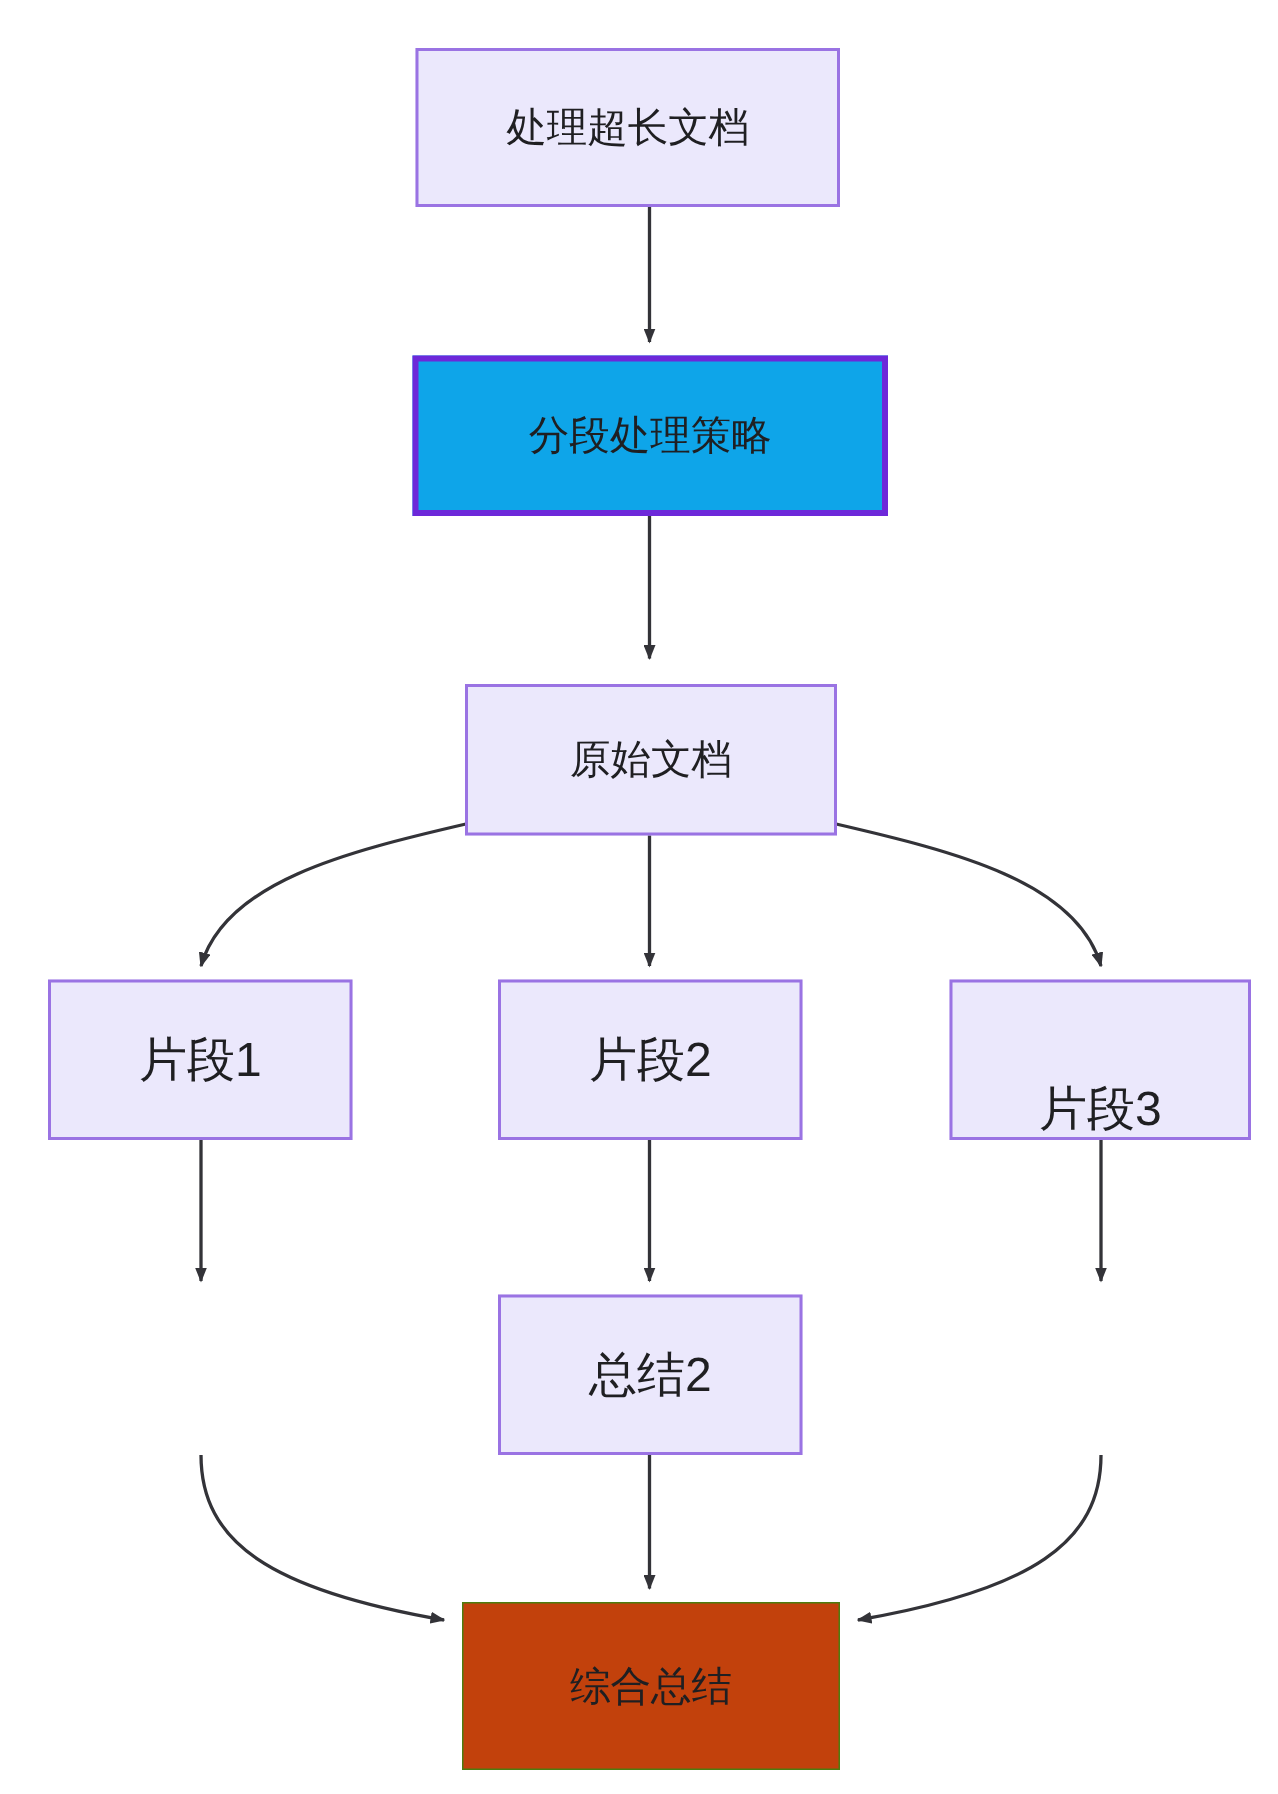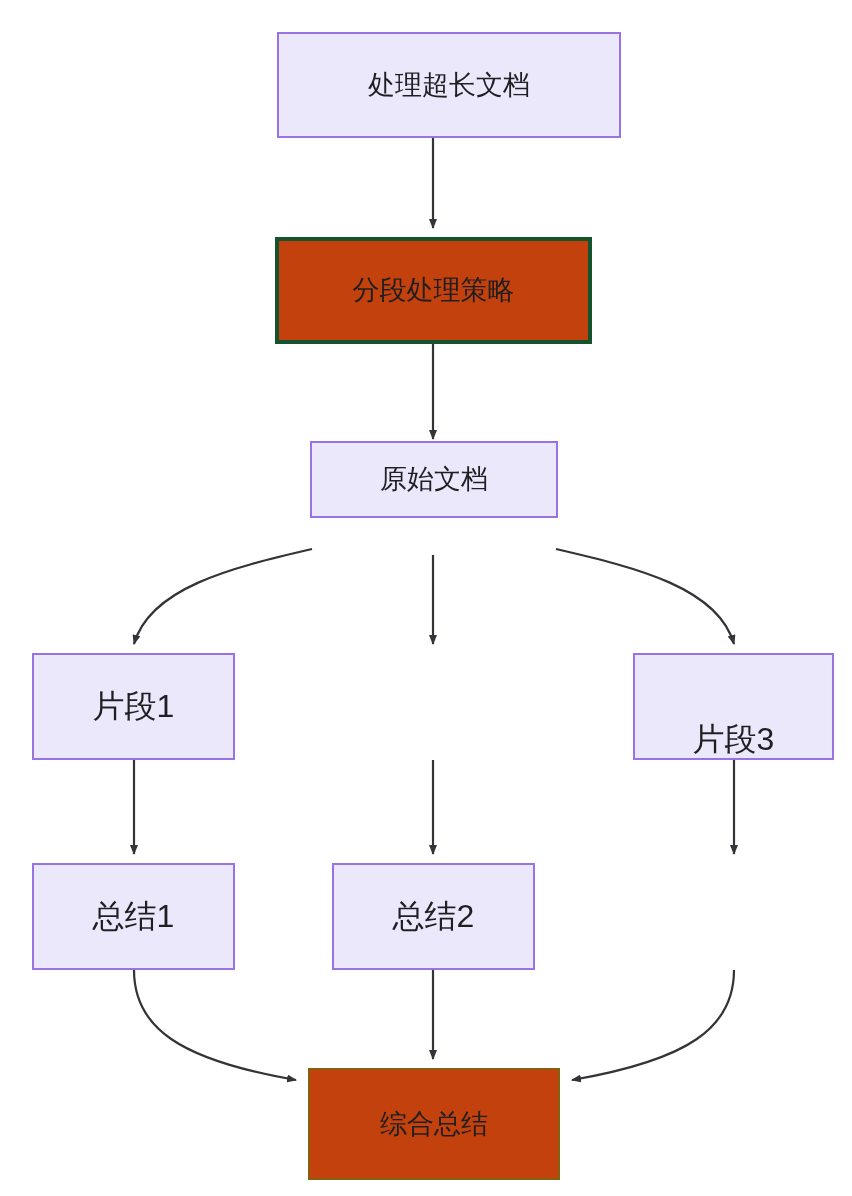--- a/index.html
+++ b/index.html
@@ -35,36 +35,36 @@
     color: #1f1f22;
     line-height: 1.2;
     white-space: nowrap;
   }
   .node-default {
     background: #ebe8fc;
     border: 2px solid #9a73e3;
     font-size: 27px;
   }
   .node-strategy {
-    background: #c2410c;
-    border: 4px solid #14532d;
+    background: #0ea5e9;
+    border: 4px solid #6d28d9;
     font-size: 27px;
   }
   .node-final {
     background: #c2410c;
     border: 1px solid #4d7c0f;
     font-size: 27px;
   }
   .node-small {
     font-size: 32px;
   }
   
-  #node-longdoc  { left: 277px; top: 32px;   width: 344px; height: 106px; }
+  #node-longdoc  { left: 277px; top: 32px;   width: 283px; height: 106px; }
   #node-strategy { left: 275px; top: 237px;  width: 317px; height: 107px; }
-  #node-source   { left: 310px; top: 441px;  width: 248px; height: 77px; }
+  #node-source   { left: 310px; top: 456px;  width: 248px; height: 101px; }
   #node-chunk-1  { left: 32px;  top: 653px;  width: 203px; height: 107px; }
   #node-chunk-2  { left: 332px; top: 653px;  width: 203px; height: 107px; }
   #node-chunk-3  { left: 633px; top: 653px;  width: 201px; height: 107px; align-items: flex-end; }
   #node-summary-1{ left: 32px;  top: 863px;  width: 203px; height: 107px; }
   #node-summary-2{ left: 332px; top: 863px;  width: 203px; height: 107px; justify-content: center; }
   #node-summary-3{ left: 633px; top: 863px;  width: 201px; height: 107px; }
   #node-final    { left: 308px; top: 1068px; width: 252px; height: 112px; }
 </style>
 </head>
 <body>
@@ -110,28 +110,28 @@
   </div>
 
   <div class="node node-default" id="node-source">
     <span>原始文档</span>
   </div>
 
   <div class="node node-default node-small" id="node-chunk-1">
     <span>片段1</span>
   </div>
 
+  <div class="node node-default node-small" id="node-chunk-2">
+    <span>片段2</span>
+  </div>
 
   <div class="node node-default node-small" id="node-chunk-3">
     <span>片段3</span>
   </div>
 
-  <div class="node node-default node-small" id="node-summary-1">
-    <span>总结1</span>
-  </div>
 
   <div class="node node-default node-small" id="node-summary-2">
     <span>总结2</span>
   </div>
 
 
   <div class="node node-final" id="node-final">
     <span>综合总结</span>
   </div>
 

